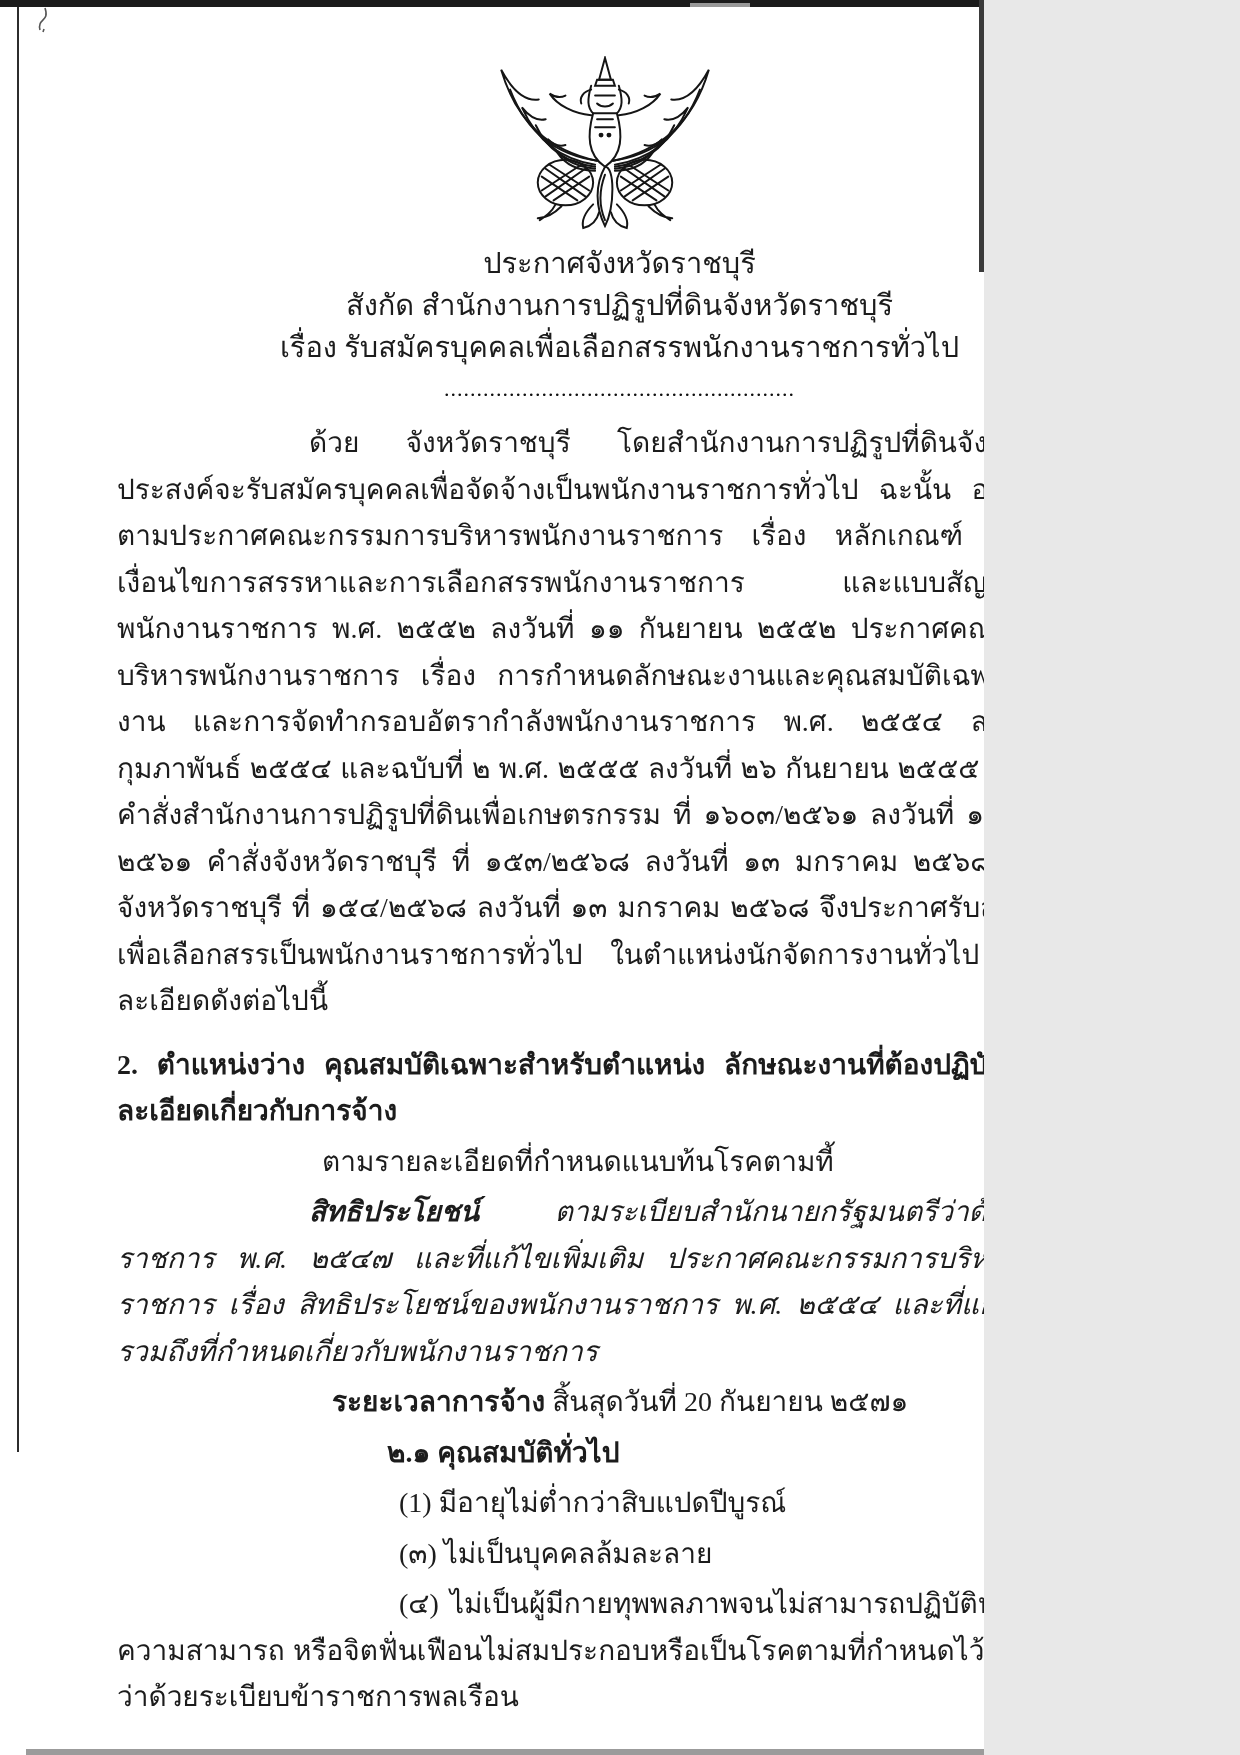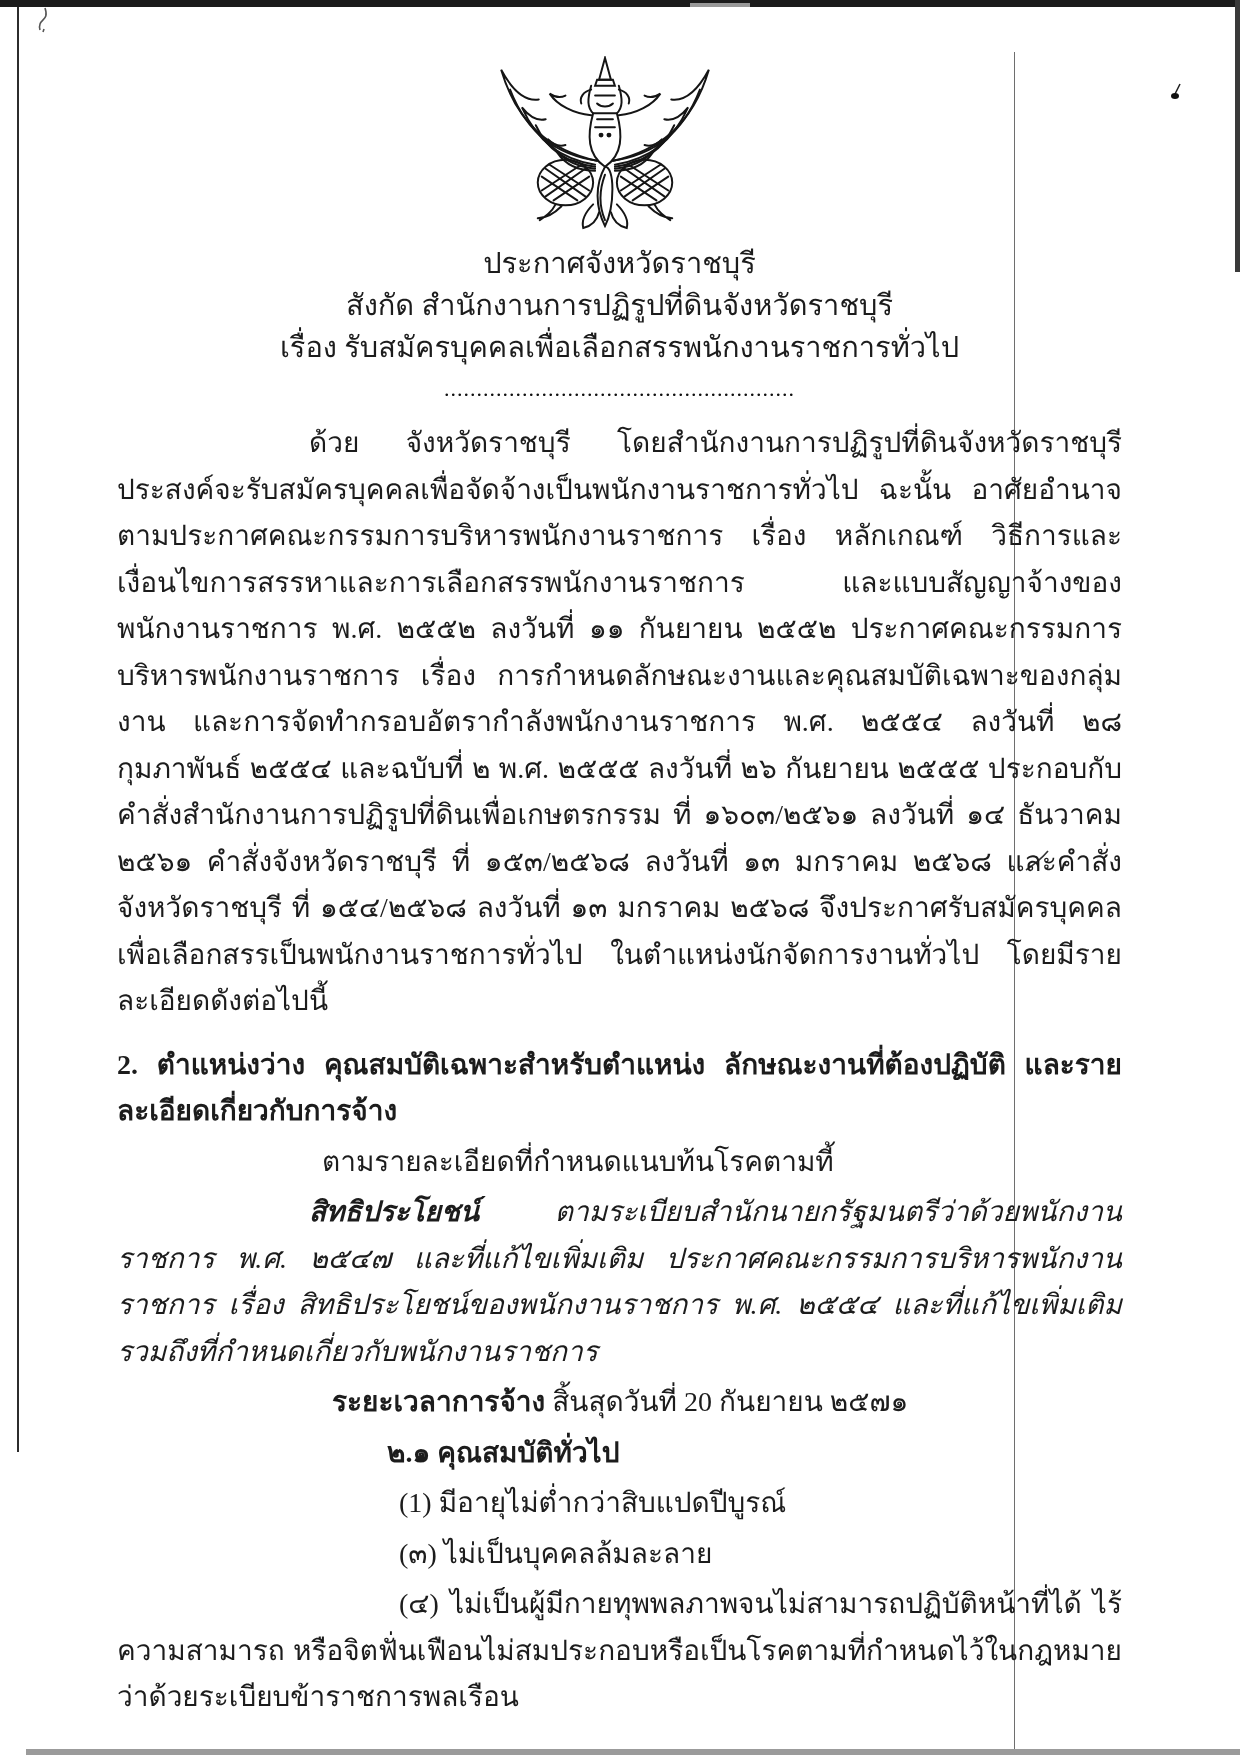--- a/index.html
+++ b/index.html
@@ -1,18 +1,18 @@
 <!DOCTYPE html>
 <html><head>
 <meta charset="utf-8">
 <style>
   html,body{margin:0;padding:0;background:#e8e8e8;}
   .page{
     position:relative;
-    width:1240px;height:1755px;
+    width:984px;height:1755px;
     background:#ffffff;
     overflow:hidden;
     font-family:"Liberation Serif", serif;
     color:#1c1c1c;
   }
   
   .top-scan-bar{position:absolute;top:0;left:0;width:1240px;height:7px;background:#1b1b1b;}
   .top-scan-bar::after{content:"";position:absolute;left:690px;top:3px;width:60px;height:4px;background:#fff;opacity:.55;}
   .left-scan-line{position:absolute;left:17px;top:7px;width:2px;height:1445px;background:#2c2c2c;}
   .right-scan-line{position:absolute;left:1014px;top:52px;width:1px;height:1703px;background:#6e6e6e;}

